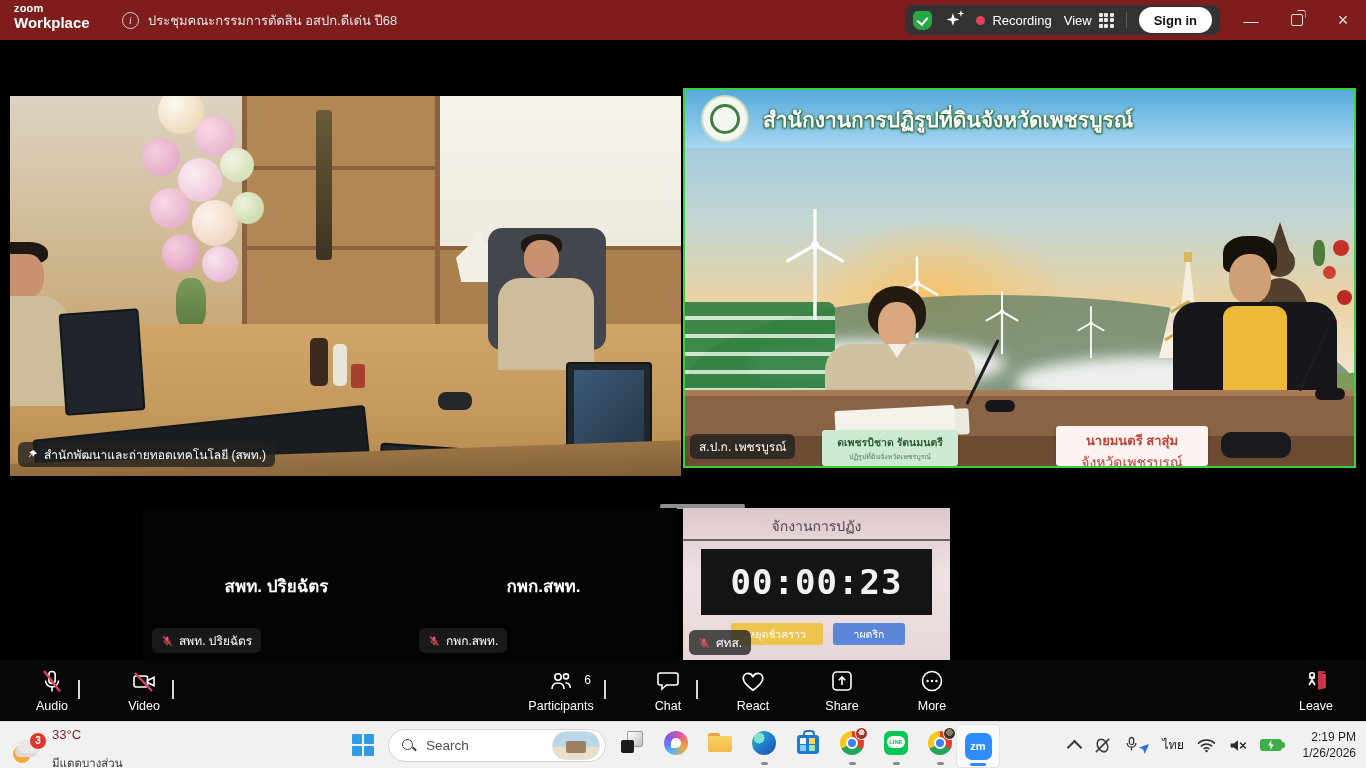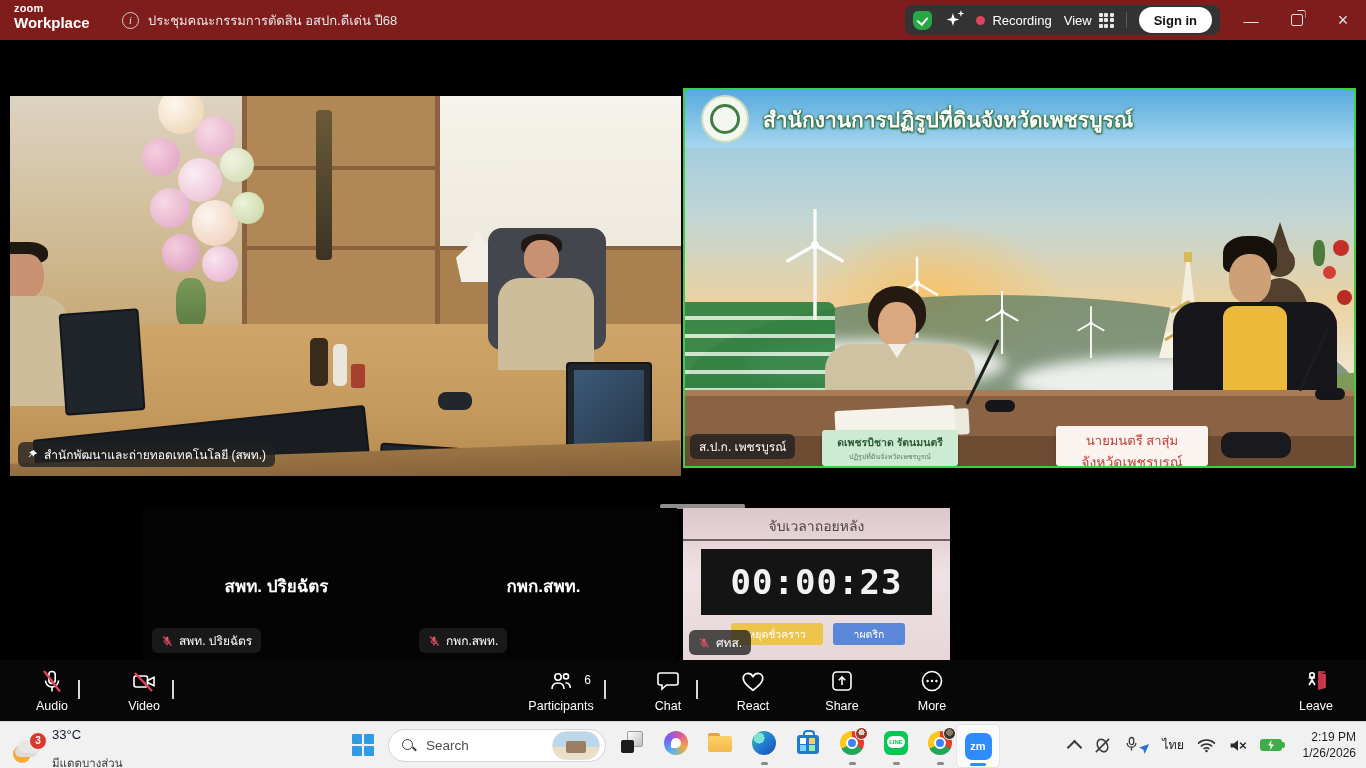--- a/index.html
+++ b/index.html
@@ -84,21 +84,21 @@
   .m-face{left:544px;top:164px;width:42px;height:50px;background:#cfa076;border-radius:46%;}
   .m-jack{left:488px;top:212px;width:164px;height:106px;background:#17171b;border-radius:24px 24px 0 0;}
   .m-shirt{left:538px;top:216px;width:64px;height:102px;background:#ecba38;border-radius:12px 12px 0 0;}
   .micline{position:absolute;width:3px;height:72px;background:#1d1d1f;border-radius:2px;}
   .micbase{position:absolute;width:30px;height:12px;background:#15151a;border-radius:6px;}
   .papers{left:150px;top:318px;width:120px;height:26px;background:#f4f2ea;border-radius:3px;transform:rotate(-3deg);box-shadow:14px 4px 0 #eceade;}
   .cardG{left:137px;top:340px;width:136px;height:36px;background:#cdebd3;border-radius:3px;text-align:center;color:#2c5a33;box-shadow:0 2px 3px rgba(0,0,0,.25);}
   .cardG .n{font-size:10.5px;font-weight:700;margin-top:4px;}
   .cardG .s{font-size:7px;opacity:.75;}
   .cardW{left:371px;top:336px;width:152px;height:40px;background:#fbf3ef;border-radius:3px;text-align:center;color:#c04038;box-shadow:0 2px 3px rgba(0,0,0,.25);}
-  .cardW .n{font-size:13px;font-weight:400;margin-top:4px;}
+  .cardW .n{font-size:13px;font-weight:700;margin-top:4px;}
   .cardW .s{font-size:14px;}
 
   
   .ntile{top:508px;width:267px;height:152px;background:#040404;}
   .scrollthumb{left:660px;top:504px;width:85px;height:5px;background:#8f8f8f;border-radius:2px;}
   .timer{left:683px;top:508px;width:267px;height:152px;background:linear-gradient(180deg,#dcc8cb 0%,#f0e2e4 45%,#e6d6d8 100%);overflow:hidden;}
   .timer-title{position:absolute;left:0;top:7px;width:100%;text-align:center;color:#4f444a;font-size:14px;}
   .timer-hr{position:absolute;left:0;top:31px;width:100%;height:2px;background:#6f6066;}
   .timer-disp{position:absolute;left:18px;top:41px;width:231px;height:66px;background:#141414;display:flex;align-items:center;justify-content:center;color:#f2f2f2;font-family:"DejaVu Sans Mono",monospace;font-size:34px;font-weight:700;letter-spacing:1px;}
   .tbtn-y{position:absolute;left:48px;top:115px;width:92px;height:22px;background:#edc44c;border:none;border-radius:3px;color:#fff;font-size:10.5px;}
@@ -118,21 +118,21 @@
   .chevbtn{position:absolute;top:22px;}
   .pcount{position:absolute;top:5px;font-size:12px;color:#fff;}
 
   
   .taskbar{position:absolute;left:0;top:721px;width:1366px;height:47px;background:#f1f1f1;border-top:1px solid #dcdcdc;box-sizing:border-box;}
   .weather{position:absolute;left:12px;top:5px;display:flex;align-items:center;gap:8px;}
   .wicon{position:relative;width:32px;height:28px;}
   .wsun{position:absolute;left:1px;top:9px;width:18px;height:18px;border-radius:50%;background:#f5a83c;}
   .wcloud{position:absolute;left:6px;top:4px;width:24px;height:13px;background:#e9e7e3;border-radius:8px;box-shadow:-4px 5px 0 -1px #dddbd6;}
   .wbadge{position:absolute;right:-3px;top:-4px;width:16px;height:16px;background:#d9382c;color:#fff;border-radius:50%;font-size:10px;font-weight:700;display:flex;align-items:center;justify-content:center;border:1.5px solid #f1f1f1;}
-  .wtxt .t{font-size:13px;color:#0f172a;}
+  .wtxt .t{font-size:13px;color:#7f1d1d;}
   .wtxt .d{font-size:11.5px;color:#3c3c3c;margin-top:12px;}
   .start{position:absolute;left:352px;top:12px;width:24px;height:24px;display:grid;grid-template-columns:10px 10px;grid-template-rows:10px 10px;gap:2px;}
   .start i{background:#2f9be8;border-radius:1px;}
   .search{position:absolute;left:388px;top:7px;width:218px;height:33px;background:#fff;border:1px solid #d4d4d4;border-radius:17px;display:flex;align-items:center;gap:10px;padding:0 5px 0 13px;box-sizing:border-box;}
   .search .q{flex:1;font-size:13.5px;color:#4f4f4f;}
   .mag{width:14px;height:14px;position:relative;flex:none;}
   .mag::before{content:"";position:absolute;left:0;top:0;width:9px;height:9px;border:1.8px solid #3f3f3f;border-radius:50%;}
   .mag::after{content:"";position:absolute;left:9.5px;top:9.5px;width:5px;height:1.8px;background:#3f3f3f;transform:rotate(45deg);}
   .bingimg{width:46px;height:27px;border-radius:14px;background:linear-gradient(180deg,#bcd6ea 0 55%,#e9dfc8 55%);position:relative;overflow:hidden;flex:none;border:1px solid #e2e2e2;}
   .bingimg::after{content:"";position:absolute;left:13px;top:9px;width:20px;height:12px;background:#9a7f62;border-radius:2px;}
@@ -392,21 +392,21 @@
           <rect x="9" y="3" width="6" height="11" rx="3" fill="#e05a6e" stroke="none"></rect>
           <path d="M6 11a6 6 0 0 0 12 0"></path>
           <path d="M12 17v4"></path>
           <path d="M4 3l17 18" stroke="#e0435c" stroke-width="2.4"></path>
         </svg>
       <span>กพก.สพท.</span>
     </div>
   </div>
 
   <div class="abs timer">
-    <div class="timer-title">จับเวลาถอยหลัง</div>
+    <div class="timer-title">จักงานการปฏัง</div>
     <div class="timer-hr"></div>
     <div class="timer-disp">00:00:23</div>
     <button class="tbtn-y">หยุดชั่วคราว</button>
     <button class="tbtn-b">าผตริก</button>
     <div class="pill" style="left:6px;bottom:5px;">
       <svg width="12" height="12" viewBox="0 0 24 24" fill="none" stroke="#e05a6e" stroke-width="2">
           <rect x="9" y="3" width="6" height="11" rx="3" fill="#e05a6e" stroke="none"></rect>
           <path d="M6 11a6 6 0 0 0 12 0"></path>
           <path d="M12 17v4"></path>
           <path d="M4 3l17 18" stroke="#e0435c" stroke-width="2.4"></path>

